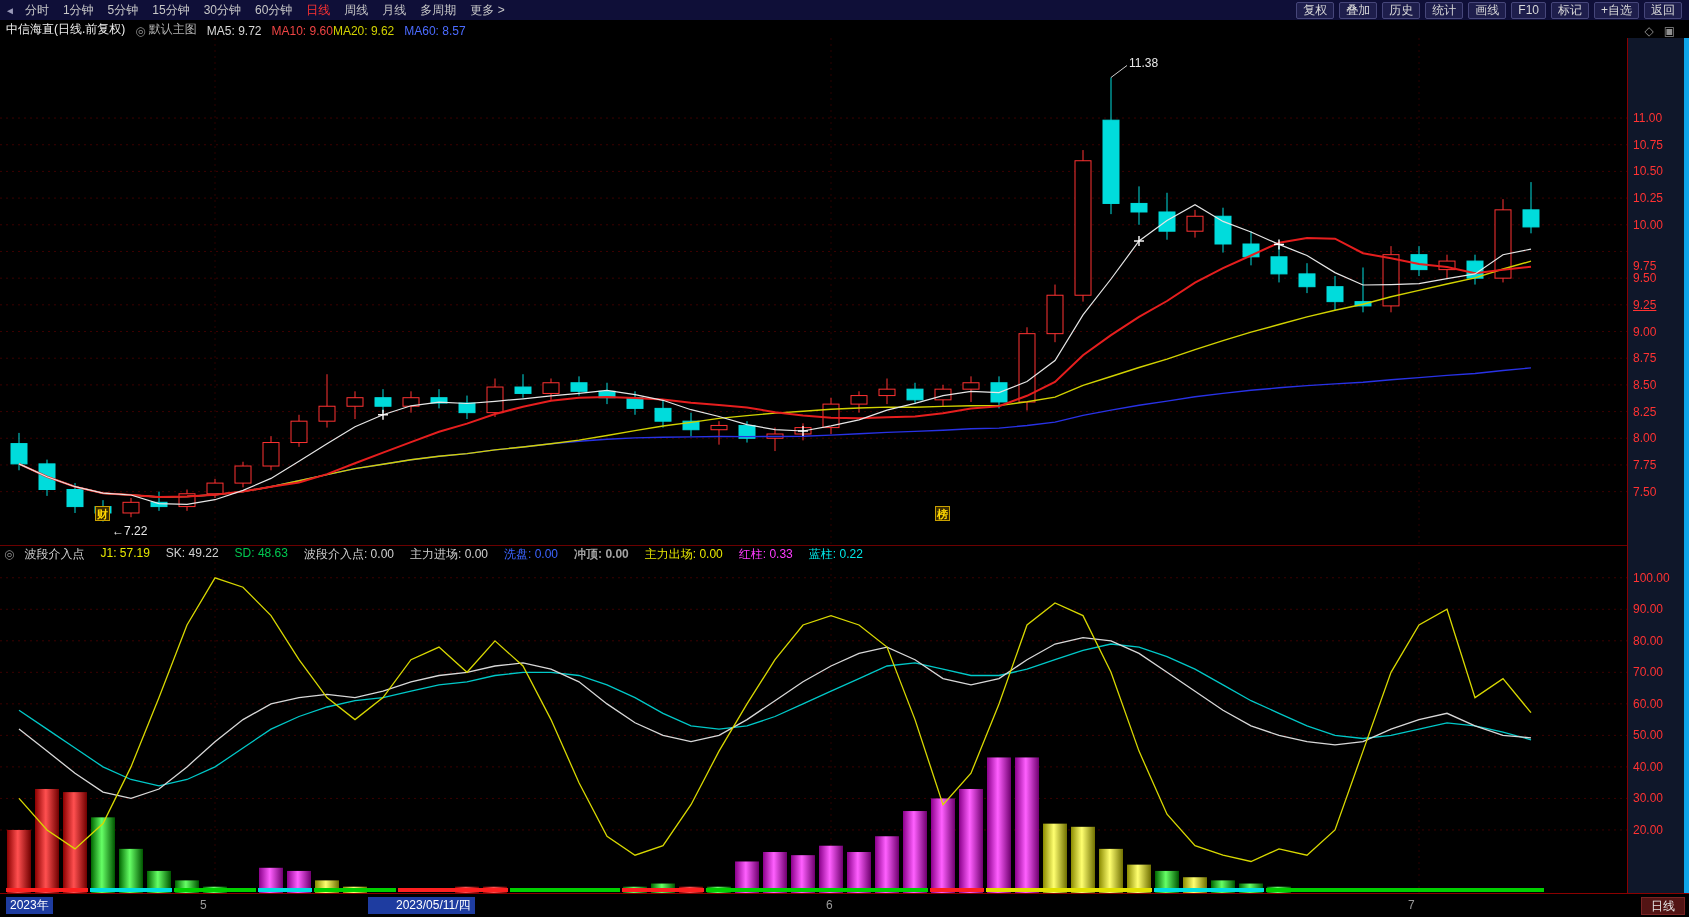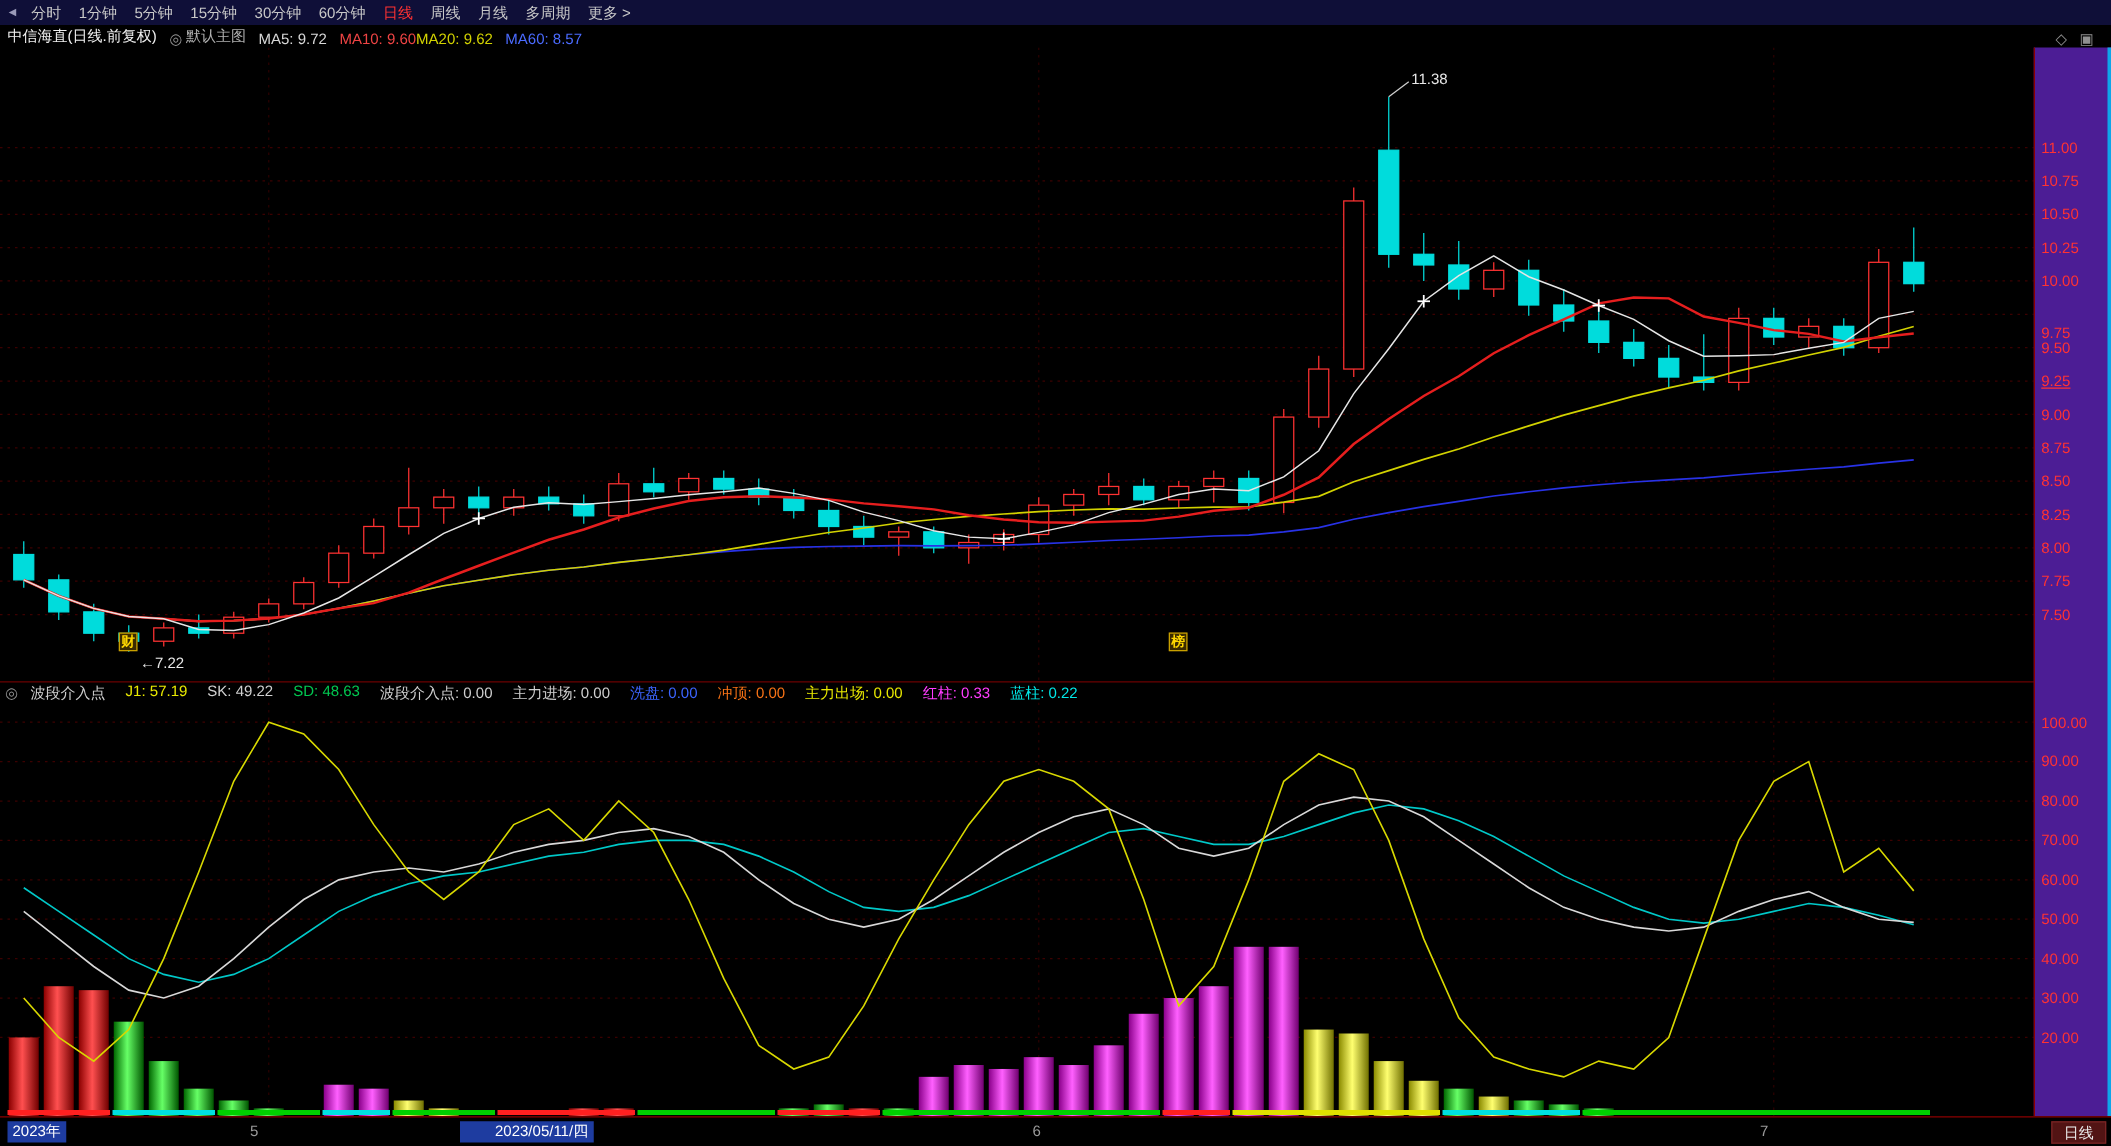--- a/index.html
+++ b/index.html
@@ -18,22 +18,22 @@
         padding:0 6px;height:17px;line-height:15px;white-space:nowrap;cursor:pointer}
   
   .titlebar{position:absolute;top:20px;left:0;width:100%;height:18px;background:#000;
             display:flex;align-items:flex-end;gap:10px;padding:0 6px}
   .stock-title{color:#f0f0f0}
   .eye{color:#909090}
   .layout-label{color:#b0b0b0;margin-left:-7px}
   .title-icons{margin-left:auto;color:#909090;display:flex;gap:10px;padding-right:8px}
   
   .panel{position:absolute;left:0;background:#000}
-  #axis-col{position:absolute;top:38px;left:1627px;width:62px;height:855px;background:#4c1d95;
-            border-left:1px solid #8b0000;border-right:3px solid #0ea5e9}
+  #axis-col{position:absolute;top:38px;left:1627px;width:62px;height:855px;background:#0f172a;
+            border-left:1px solid #8b0000;border-right:5px solid #0ea5e9}
   #axis-col .tick{position:absolute;left:5px;color:#ff3232;white-space:nowrap}
   .ind-header{position:absolute;top:545px;left:0;width:1627px;height:17px;background:#000;
               border-top:1px solid #6b0000;display:flex;align-items:center;gap:10px;
               padding-left:4px;white-space:nowrap;overflow:hidden}
   #ind-header-items{display:flex;gap:16px}
   .news-badge{position:absolute;width:15px;height:15px;line-height:14px;text-align:center;
               background:#3a2a00;border:1px solid #c8a000;color:#ffd700;font-size:11px;font-weight:bold}
   
   .bottom-bar{position:absolute;top:893px;left:0;width:100%;height:24px;background:#000;
               border-top:1px solid #8b0000}
@@ -54,20 +54,31 @@
         <span class="tab">1分钟</span>
         <span class="tab">5分钟</span>
         <span class="tab">15分钟</span>
         <span class="tab">30分钟</span>
         <span class="tab">60分钟</span>
         <span class="tab active">日线</span>
         <span class="tab">周线</span>
         <span class="tab">月线</span>
         <span class="tab">多周期</span>
         <span class="tab">更多 &gt;</span>
+      </div>
+    <div class="tb-right" id="toolbar-actions">
+        <span class="tbtn">复权</span>
+        <span class="tbtn">叠加</span>
+        <span class="tbtn">历史</span>
+        <span class="tbtn">统计</span>
+        <span class="tbtn">画线</span>
+        <span class="tbtn">F10</span>
+        <span class="tbtn">标记</span>
+        <span class="tbtn">+自选</span>
+        <span class="tbtn">返回</span>
       </div>
   </div>
 
   <div class="titlebar">
     <span class="stock-title">中信海直(日线.前复权)</span>
     <span class="eye">◎</span>
     <span class="layout-label">默认主图</span>
     <span id="ma-values"><span style="color: rgb(216, 216, 216); margin-right: 10px;">MA5: 9.72</span><span style="color: #ef4444; ">MA10: 9.60</span><span style="color: rgb(210, 210, 0); margin-right: 10px;">MA20: 9.62</span><span style="color: rgb(75, 107, 255); margin-right: 10px;">MA60: 8.57</span></span>
     <span class="title-icons">
       <span>◇</span>
@@ -230,21 +241,21 @@
   <div class="ind-header">
     <span class="eye">◎</span>
     <span id="ind-header-items">
         <span style="color: rgb(208, 208, 208);">波段介入点</span>
         <span style="color: rgb(232, 232, 0);">J1: 57.19</span>
         <span style="color: rgb(208, 208, 208);">SK: 49.22</span>
         <span style="color: rgb(0, 200, 80);">SD: 48.63</span>
         <span style="color: rgb(208, 208, 208);">波段介入点: 0.00</span>
         <span style="color: rgb(208, 208, 208);">主力进场: 0.00</span>
         <span style="color: rgb(60, 100, 255);">洗盘: 0.00</span>
-        <span style="color: #f97316;">冲顶: 0.00</span>
+        <span style="color: #a3a3a3; font-weight: bold;">冲顶: 0.00</span>
         <span style="color: rgb(232, 232, 0);">主力出场: 0.00</span>
         <span style="color: rgb(255, 60, 255);">红柱: 0.33</span>
         <span style="color: rgb(0, 232, 232);">蓝柱: 0.22</span>
       </span>
   </div>
 
   <div class="panel" id="ind-panel" style="top:562px;width:1627px;height:331px">
     <svg id="ind-svg" width="1627" height="331">
         <defs>
           <linearGradient id="g-red" x1="0" y1="0" x2="1" y2="0">

